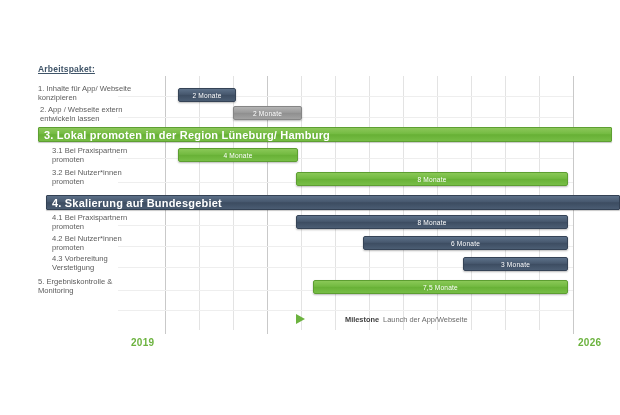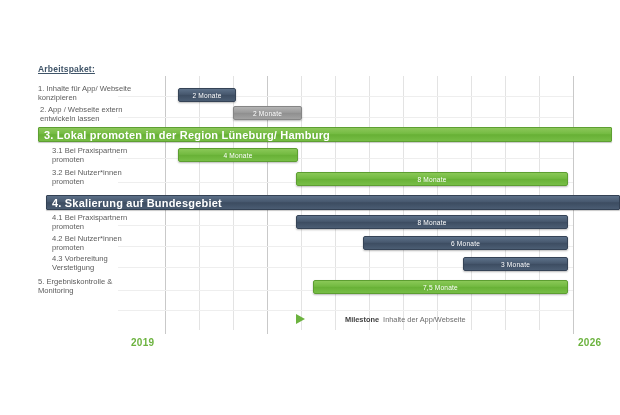--- a/index.html
+++ b/index.html
@@ -278,21 +278,21 @@
       <div class="task-label" style="left: 38px; top: 277px;">5. Ergebniskontrolle &amp;
 Monitoring</div>
       <div class="bar green" style="left: 313px; top: 280px; width: 253px;">
         <span class="bar-text">7,5 Monate</span>
       </div>
     </div>
 
   <div class="milestone-row">
     <div class="milestone-arrow"></div>
     <div class="milestone-label">Milestone</div>
-    <div class="milestone-desc">Inhalte der App/Webseite</div>
+    <div class="milestone-desc">Launch der App/Webseite</div>
   </div>
 
   <div class="year-label left">2019</div>
   <div class="year-label right">2026</div>
 
 <div class="axis-sep" style="left: 267px;"></div>
     <div class="axis-tick" style="left: 165px; top: 326px; height: 8px;"></div>
     <div class="axis-tick" style="left: 267px; top: 326px; height: 8px;"></div>
     <div class="axis-tick" style="left: 573px; top: 326px; height: 8px;"></div>
   </div>

